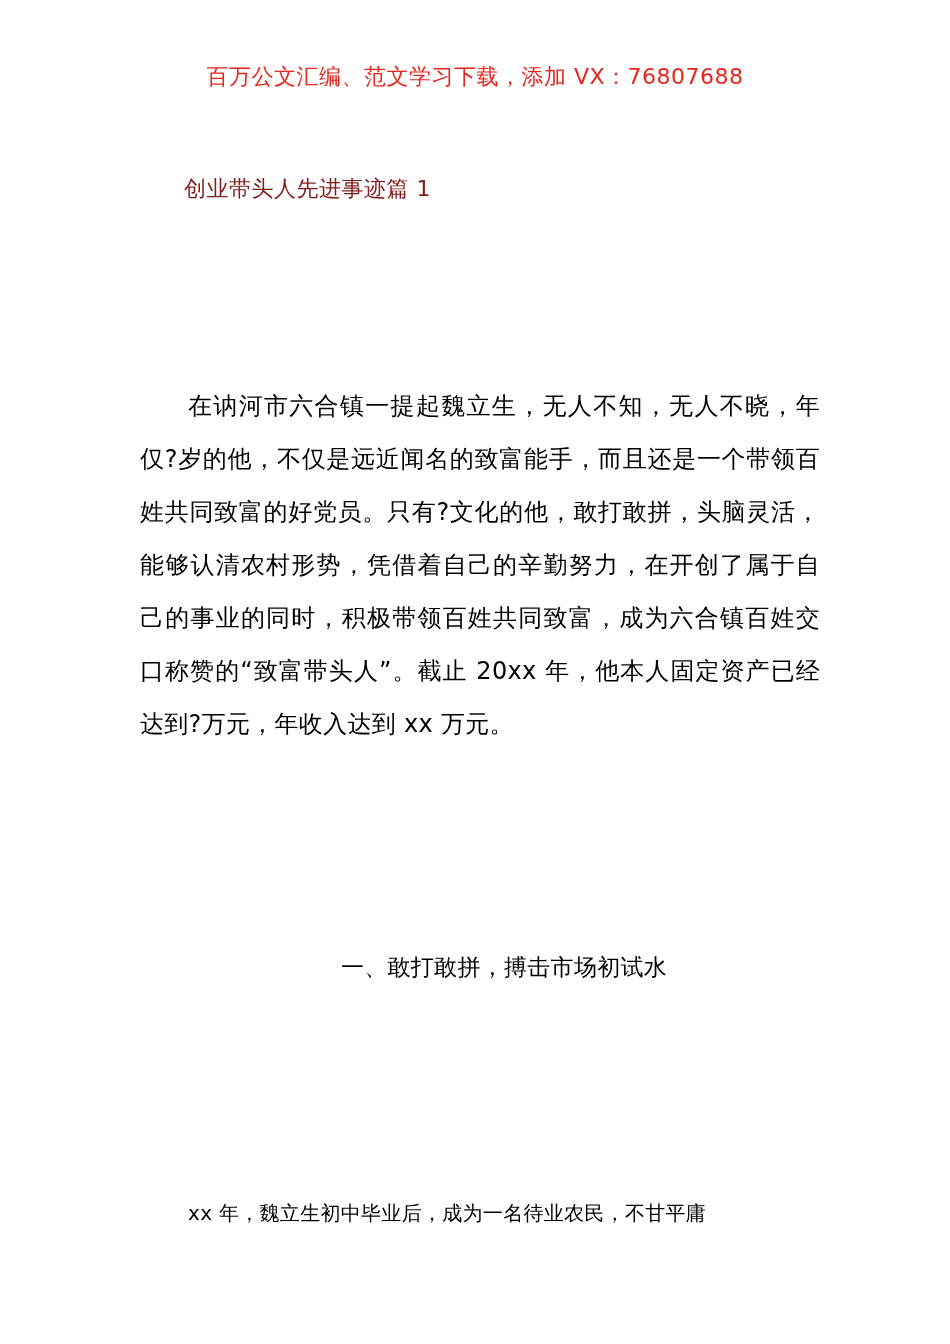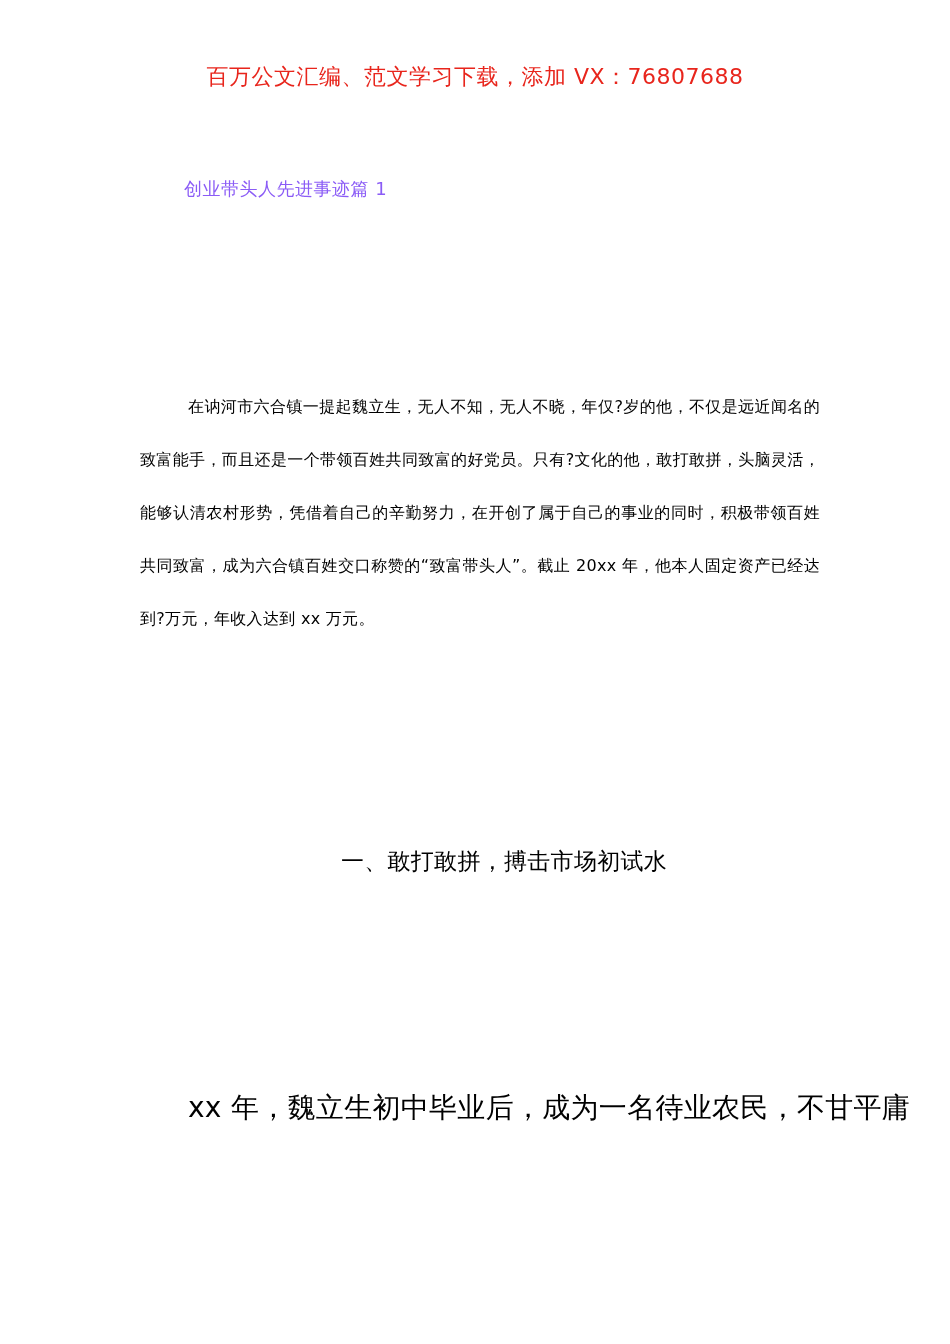--- a/index.html
+++ b/index.html
@@ -33,49 +33,49 @@
     font-family: "DejaVu Sans", "Liberation Sans", sans-serif;
     white-space: nowrap;
   }
   .content {
     position: absolute;
     top: 170px;
     left: 140px;
     width: 680px;
   }
   .doc-title {
-    font-size: 18px;
+    font-size: 22px;
     line-height: 38px;
-    color: #8b5cf6;
+    color: #7f1d1d;
     margin: 0 0 0 44px;
     font-weight: normal;
     letter-spacing: 0.5px;
   }
   .para {
-    font-size: 16px;
+    font-size: 24px;
     line-height: 53px;
     margin: 0;
     text-align: justify;
     text-justify: inter-ideograph;
     letter-spacing: 0.3px;
     text-indent: 48px;
   }
   .gap-lg { height: 172px; }
   .gap-xl { height: 196px; }
   .gap-xxl { height: 200px; }
   .heading {
     font-size: 23px;
     line-height: 40px;
     margin: 0;
     text-indent: 48px;
     letter-spacing: 0.3px;
     text-align: center;
   }
   .para-partial {
-    font-size: 28px;
+    font-size: 20px;
     line-height: 53px;
     margin: 0;
     text-indent: 48px;
     letter-spacing: 0.3px;
     white-space: nowrap;
   }
 </style>
 </head>
 <body>
 

